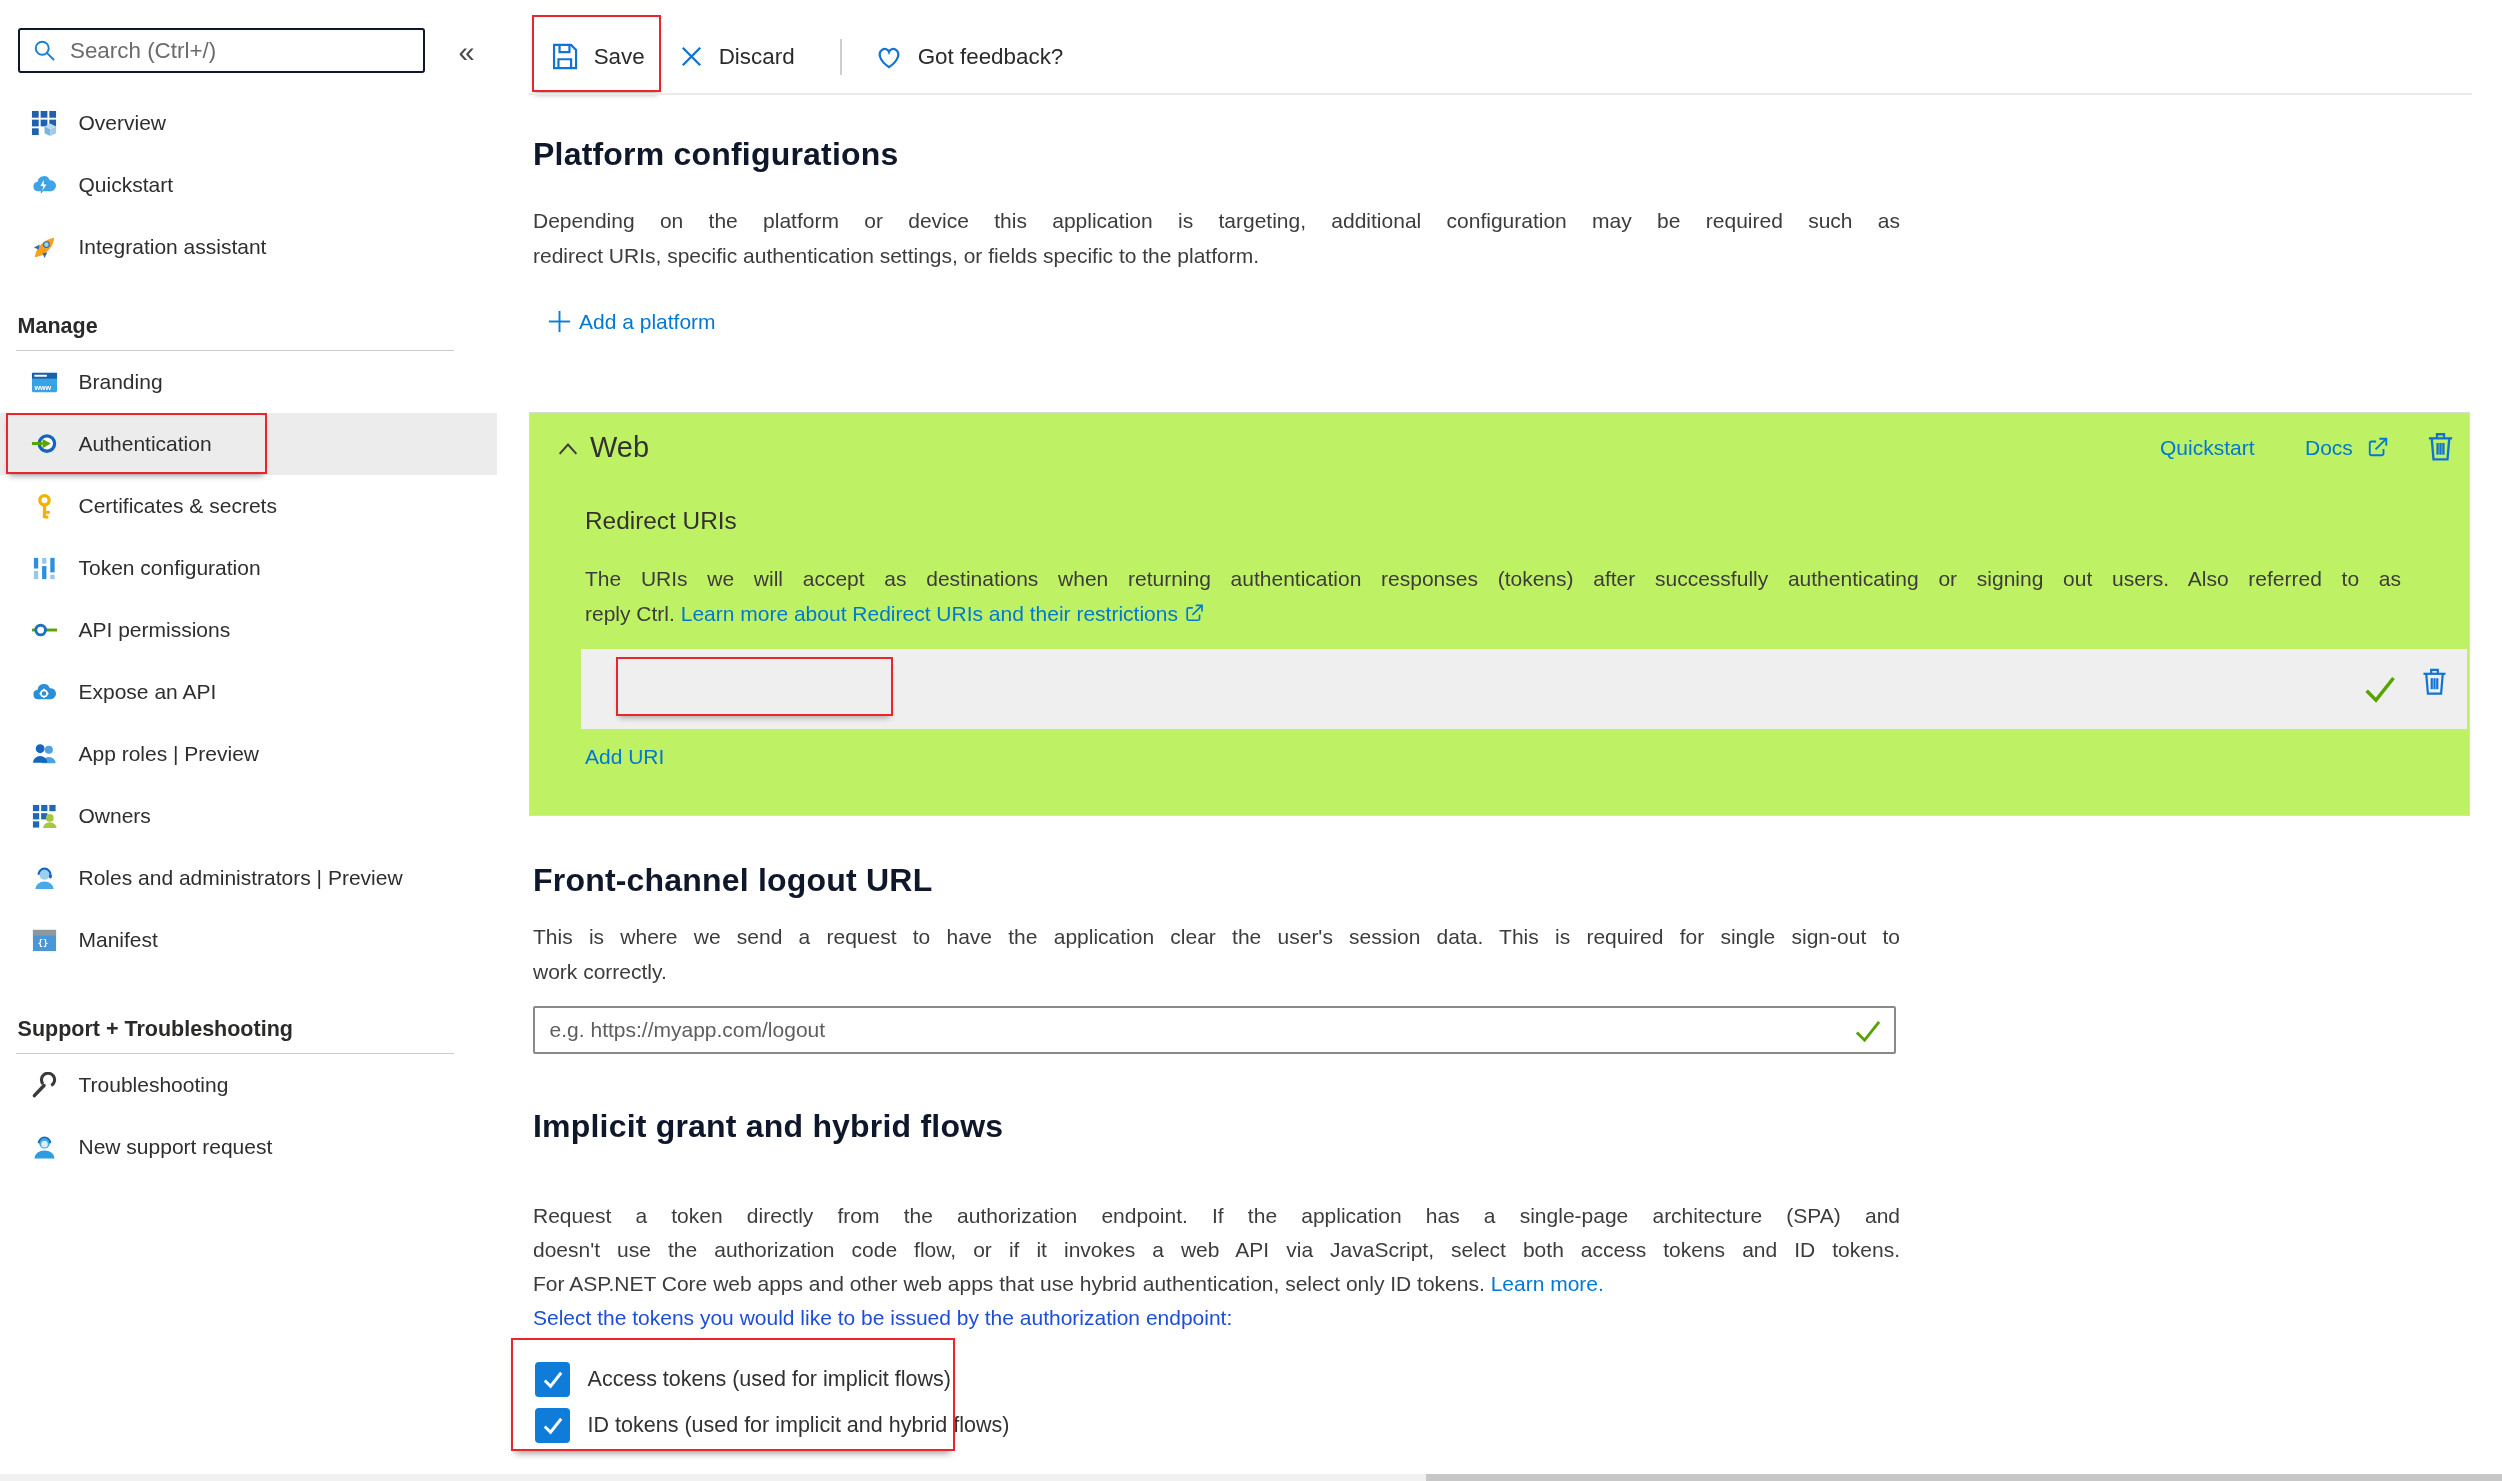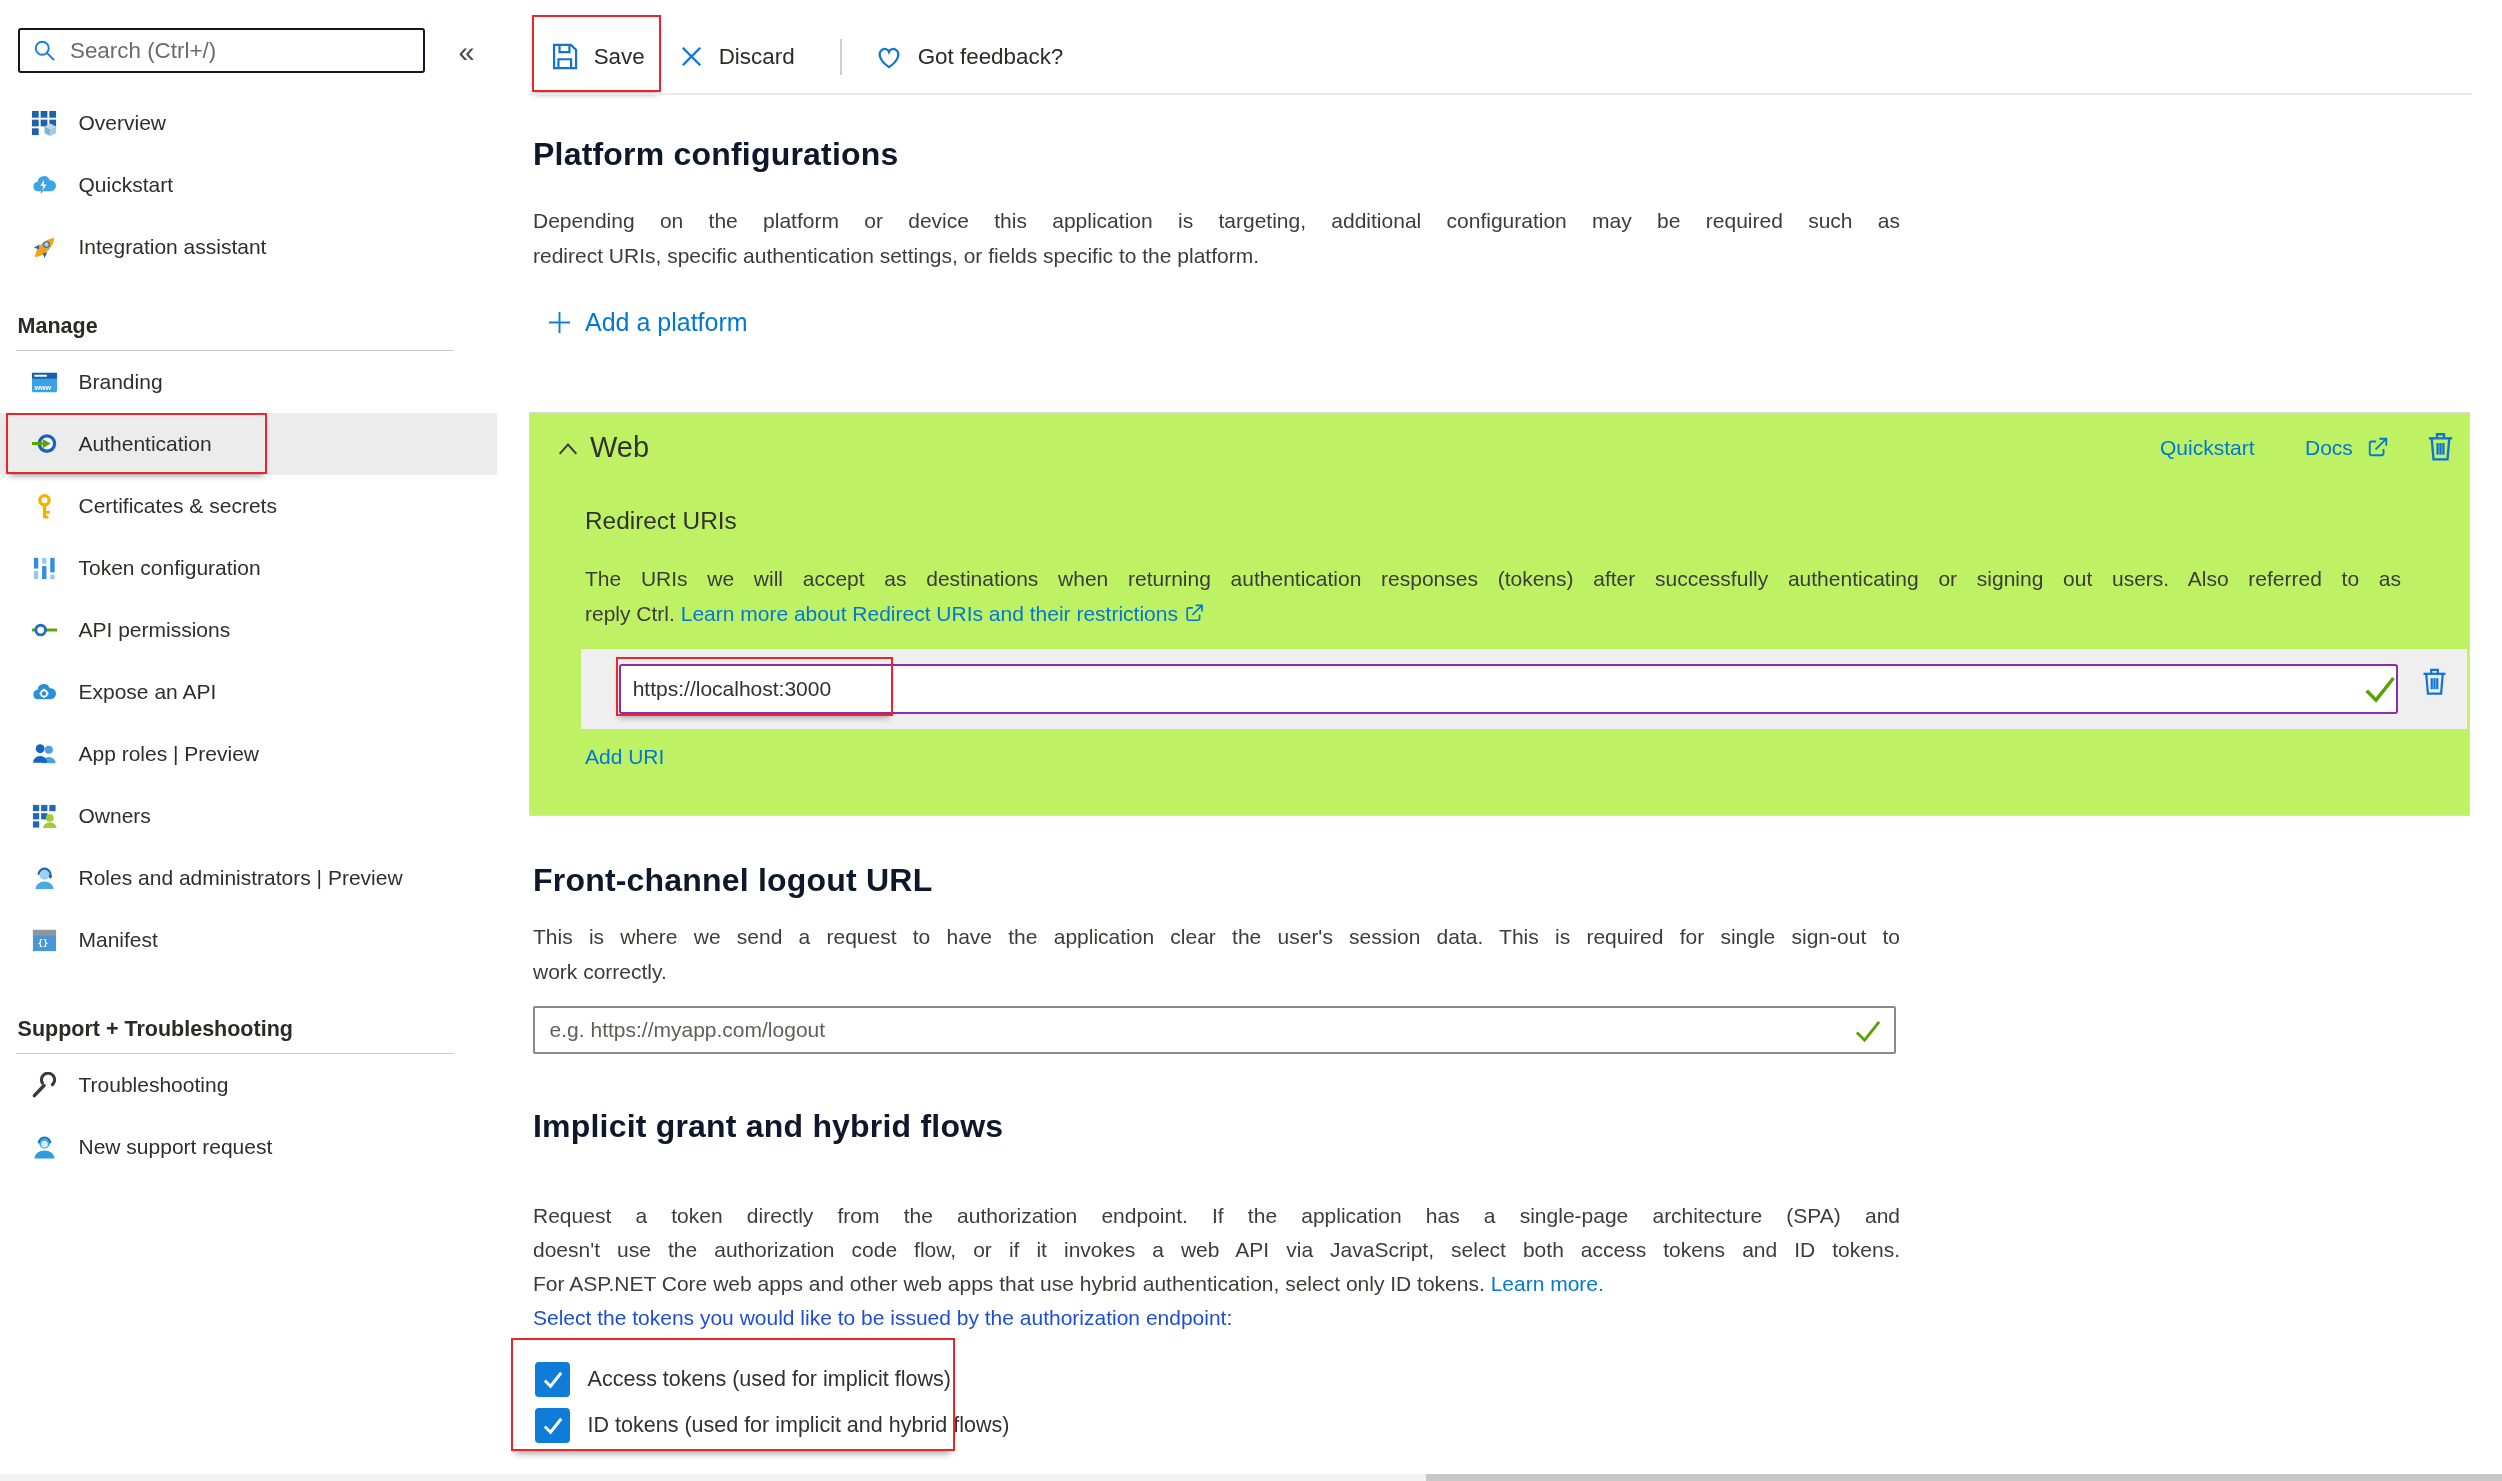--- a/index.html
+++ b/index.html
@@ -38,23 +38,23 @@
   .tbtn svg { display:block; }
   .save-annot { position:absolute; left:532px; top:14.6px; width:129px; height:77px;
     border:2.9px solid #e8262c; box-shadow:0 4.9px 5.9px -2.9px rgba(0,0,0,.35); pointer-events:none; }
   .vdiv { position:absolute; left:840px; top:39px; width:2px; height:36px; background:#cfcfcf; }
   .toolbar-rule { position:absolute; left:529px; top:93px; width:1943px; height:2px; background:#eaeaea; }
   
   .h2 { position:absolute; font-size:32px; font-weight:700; color:#0f172a; letter-spacing:0.2px; }
   .para { position:absolute; font-size:21px; color:#3d3c3b; line-height:35px; }
   .jline { text-align:justify; text-align-last:justify; }
   .link { color:#0078d4; text-decoration:none; cursor:pointer; }
-  .add-platform { position:absolute; left:546px; top:308px; display:flex; align-items:center; gap:12px;
+  .add-platform { position:absolute; left:546px; top:308px; display:flex; align-items:center; gap:6px;
     background:none; border:none; cursor:pointer; font-family:"Liberation Sans", sans-serif;
-    font-size:25px; color:#0078d4; }
+    font-size:21px; color:#0078d4; }
   
   .card { position:absolute; left:529px; top:412px; width:1941px; height:404px;
     border:1.5px solid #d9d9d9; background:#bef264; }
   .chev-btn { position:absolute; left:25px; top:24.4px; background:none; border:none; cursor:pointer; }
   .card-title { position:absolute; left:60px; top:17.6px; font-size:29px; color:#333231; }
   .card-link { position:absolute; top:23.4px; font-size:21px; }
   .icon-btn { position:absolute; background:none; border:none; cursor:pointer; padding:0; }
   .h3 { position:absolute; left:55px; top:94px; font-size:24.4px; color:#333231; }
   .card-desc { position:absolute; left:55px; top:148px; width:1816px; font-size:21px;
     color:#3d3c3b; line-height:35px; }
@@ -369,21 +369,20 @@
         <span>reply Ctrl.</span>
         <a class="link">Learn more about Redirect URIs and their restrictions</a><span style="display:inline-block; vertical-align:-3.9px; margin-left:3.9px;"><svg width="23.4" height="23.4" viewBox="0 0 28 28" fill="none" stroke="#0078d4" stroke-width="2">
               <path d="M13 7 H8 A1.8 1.8 0 0 0 6.2 8.8 V20 A1.8 1.8 0 0 0 8 21.8 H19.2 A1.8 1.8 0 0 0 21 20 V15"></path>
               <line x1="12.5" y1="15.5" x2="23.5" y2="4.5"></line>
               <polyline points="16.5,4 24,4 24,11.5"></polyline>
             </svg></span>
       </div>
     </div>
 
     <div class="uri-row">
-      <input class="uri-input" type="text" value="https://localhost:3000" style="">
       <span style="position:absolute; left:1781px; top:21.5px;">
         <svg width="35" height="35" viewBox="0 0 30 30" fill="none" stroke="#57a300" stroke-width="3">
           <polyline points="4,17 12,25 27,6"></polyline>
         </svg>
       </span>
       <button class="icon-btn" style="left:1837px; top:13.7px;">
         <svg width="33" height="37" viewBox="0 0 30 32" fill="none" stroke="#1173d4" stroke-width="2">
           <line x1="5" y1="9" x2="25" y2="9"></line>
           <path d="M12 9 V5.5 H18 V9"></path>
           <path d="M7.5 9 L9 27 H21 L22.5 9"></path>

